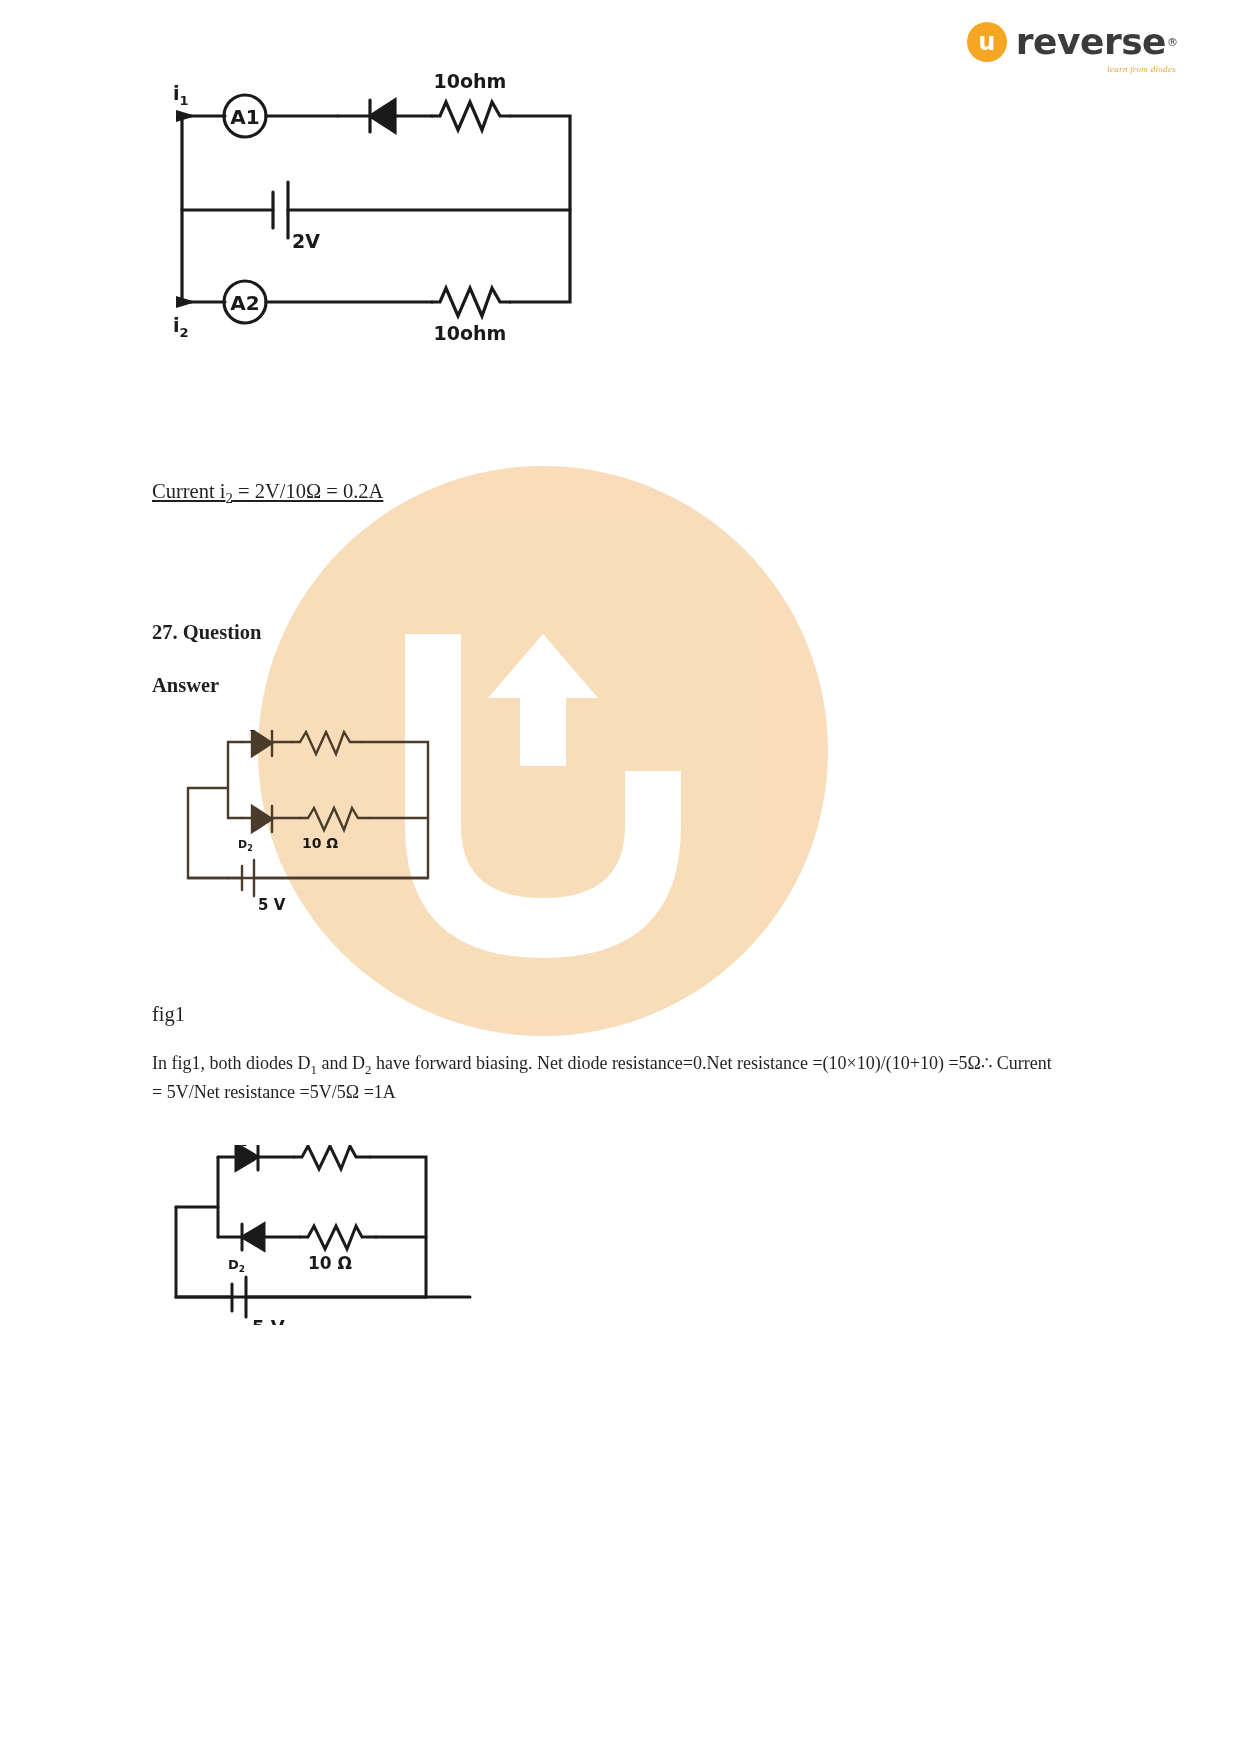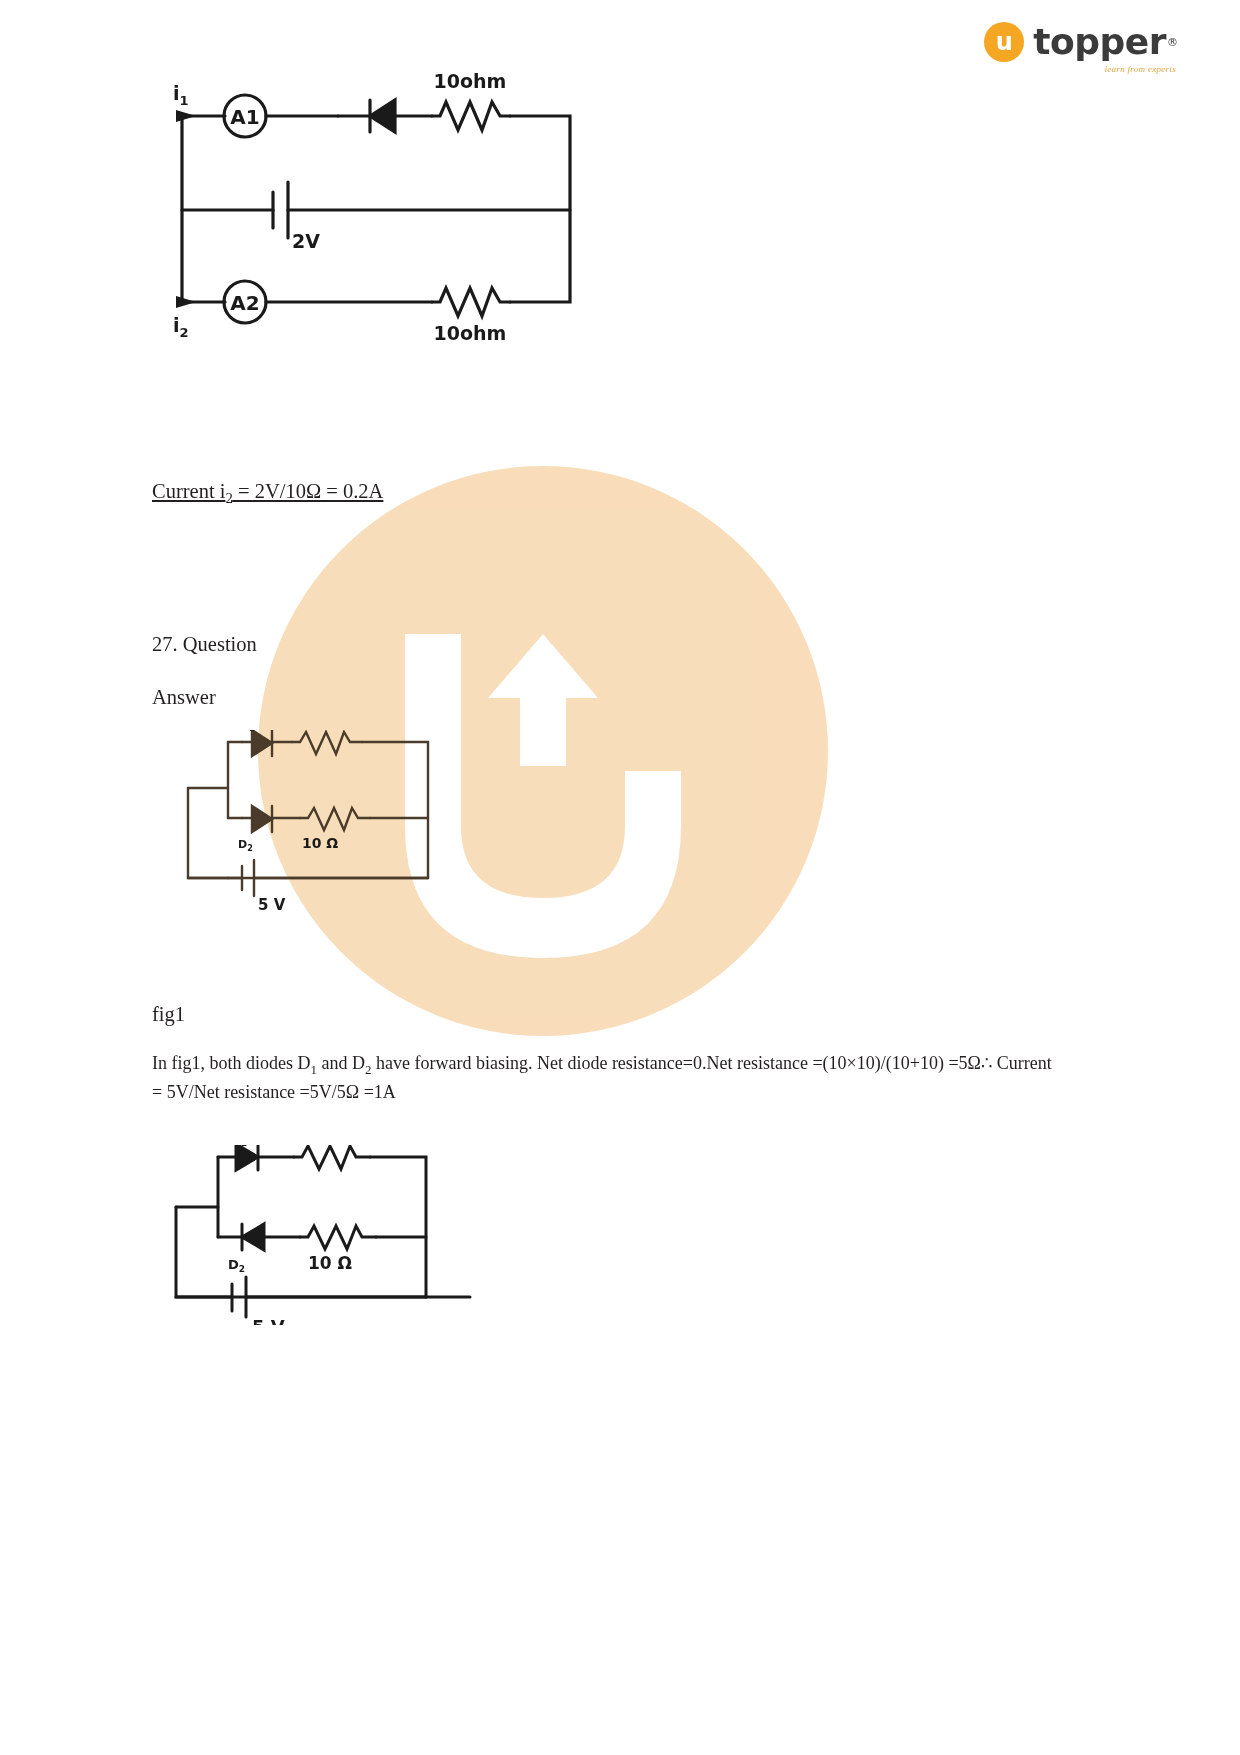--- a/index.html
+++ b/index.html
@@ -91,21 +91,21 @@
   }
 
   
   .txt {
     position: absolute;
     font-size: 20.5px;
     line-height: 1.42;
     color: #231f20;
     z-index: 10;
   }
-  .txt.bold { font-weight: normal; margin-top: 12px; }
+  .txt.bold { font-weight: bold; }
   sub { font-size: 0.72em; }
   .para {
     position: absolute;
     font-size: 18px;
     line-height: 1.45;
     width: 905px;
     z-index: 10;
   }
 
   
@@ -116,23 +116,23 @@
     fill: #1a1a1a;
   }
 </style>
 </head>
 <body>
 
 <div class="page">
 
   <div class="logo">
     <div class="logo-mark">u</div>
-    <div class="logo-text">topper</div>
+    <div class="logo-text">reverse</div>
     <div class="logo-reg">®</div>
-    <div class="logo-tag">learn from experts</div>
+    <div class="logo-tag">learn from diodes</div>
   </div>
 
   <div class="fig" style="left:170px; top:70px;">
     <svg width="450" height="280" viewBox="0 0 450 280" xmlns="http://www.w3.org/2000/svg">
       <g stroke="#1a1a1a" stroke-width="3.2" fill="none" stroke-linecap="round">
 
         <path d="M12 46 L12 232"></path>
 
         <path d="M12 46 L55 46"></path>
         <circle cx="75" cy="46" r="21"></circle>

